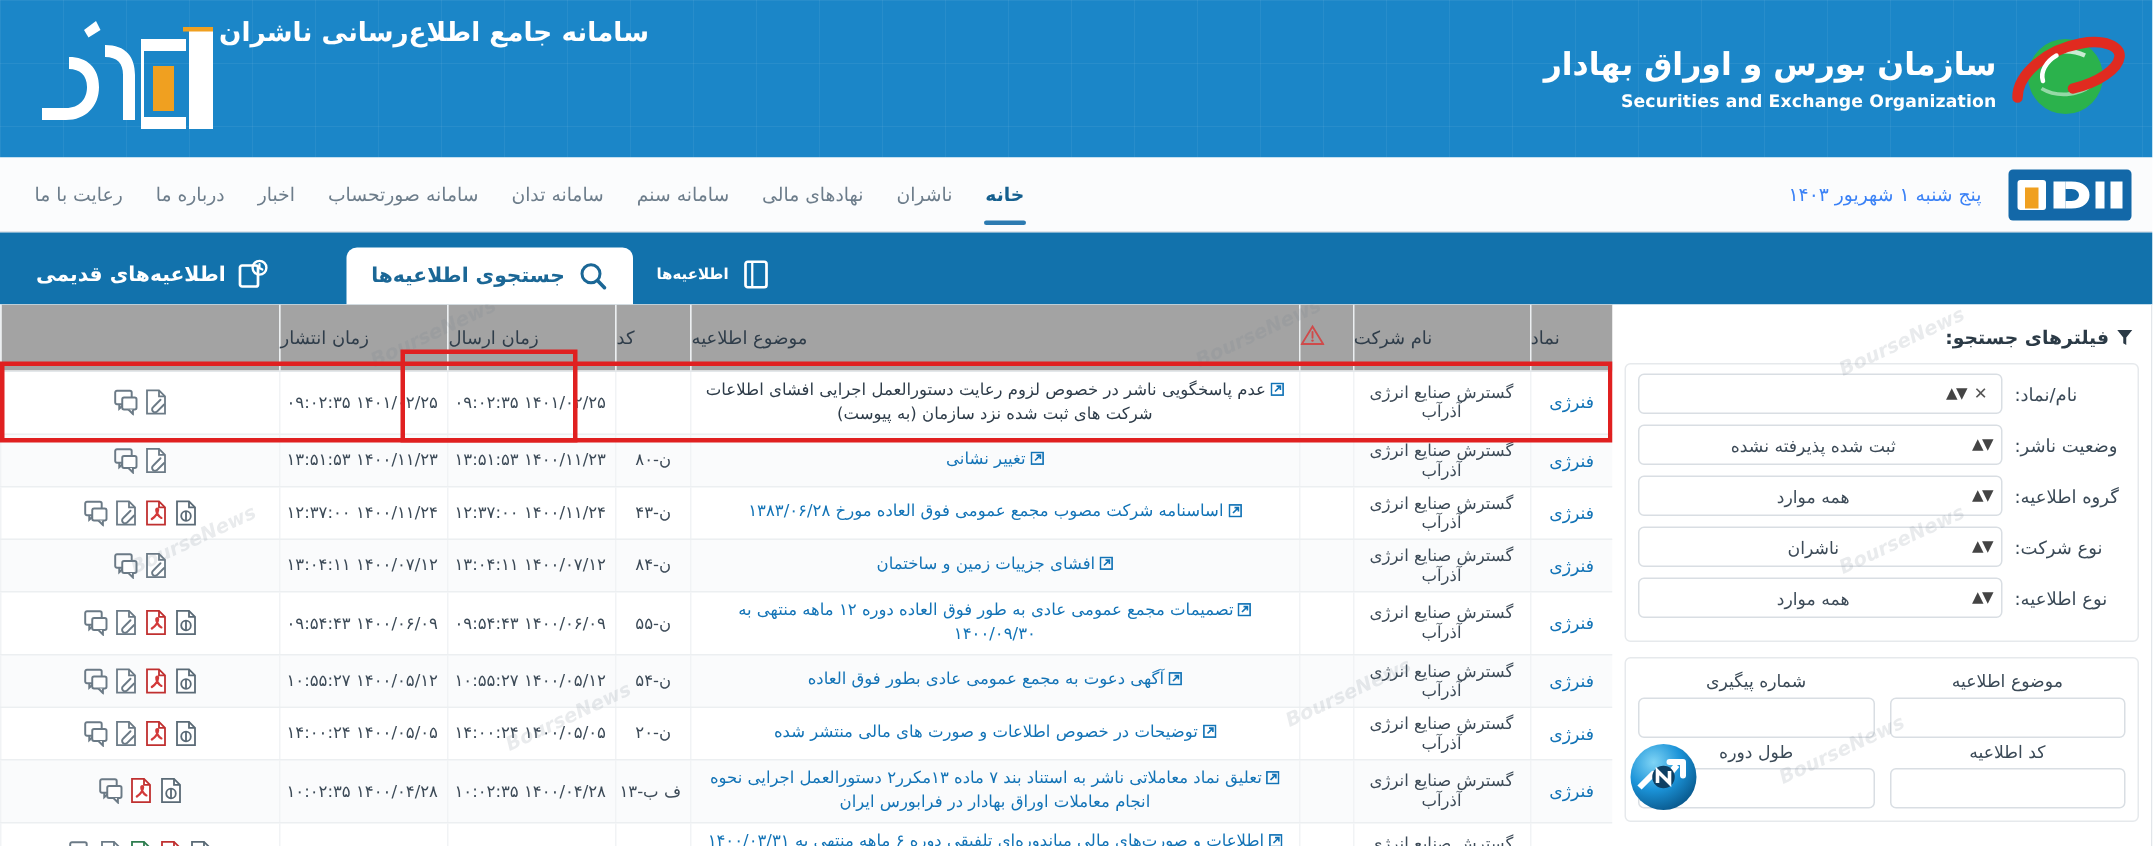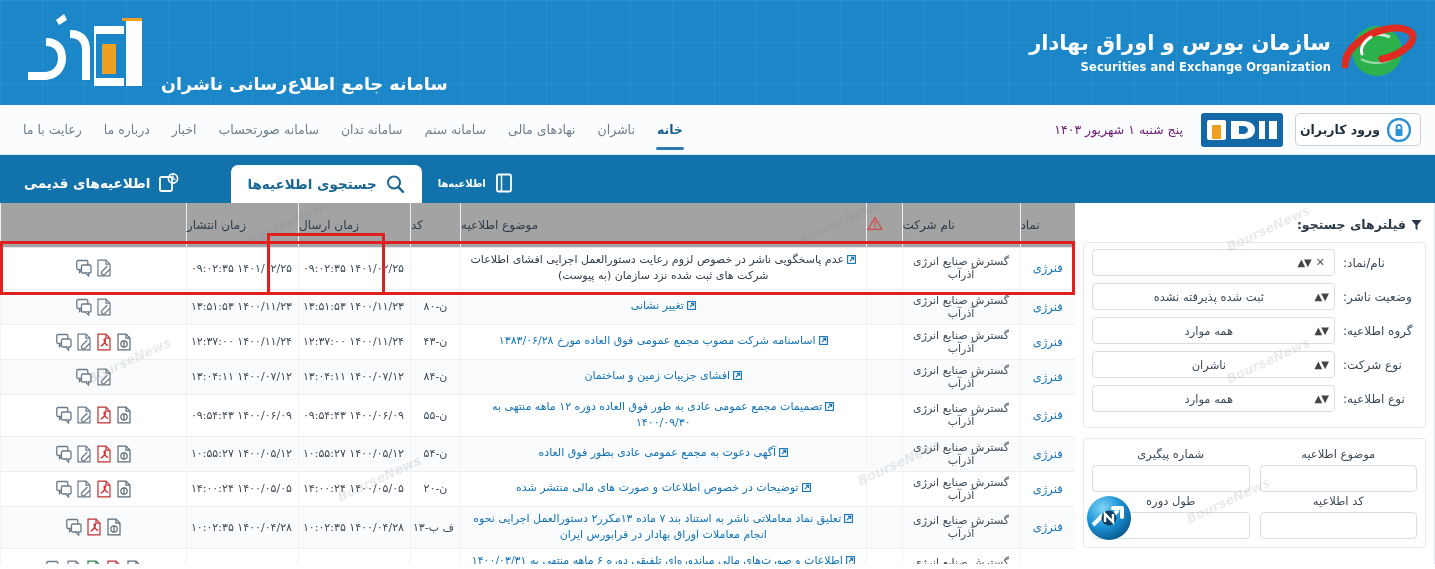--- a/index.html
+++ b/index.html
@@ -26,21 +26,21 @@
     justify-content: space-between;
     padding: 0 18px 0 10px;
     overflow: hidden;
   }
   .seo-block { display: flex; align-items: center; gap: 10px; direction: rtl; }
   .seo-logo { width: 76px; height: 68px; flex: none; }
   .seo-text { color: #fff; line-height: 1.25; margin-left: 40px; }
   .seo-fa { font-size: 21px; font-weight: bold; letter-spacing: .3px; }
   .seo-en { font-size: 11.5px; font-weight: bold; margin-top: 4px; letter-spacing: .1px; }
 
-  .codal-block { display: flex; align-items: flex-end; gap: 19px; }
+  .codal-block { display: flex; align-items: flex-start; gap: 4px; }
   .codal-sub { color: #fff; font-size: 17.5px; font-weight: bold; }
   .codal-logo { width: 132px; height: 82px; flex: none; }
 
   
   .navbar {
     height: 50px;
     background: #fbfcfd;
     border-bottom: 1px solid #dfe4e9;
     display: flex;
     align-items: center;
@@ -62,21 +62,21 @@
     height: 33px;
   }
   .lock-icon { width: 24px; height: 24px; flex: none; }
   .codal-badge {
     width: 82px; height: 34px;
     background: #1368a8;
     border-radius: 3px;
     display: flex; align-items: center; justify-content: center;
     gap: 3px;
   }
-  .nav-date { font-size: 12.5px; color: #701a75; margin-right: 6px; }
+  .nav-date { font-size: 12.5px; color: #3b82f6; margin-right: 6px; }
 
   .nav-menu { display: flex; align-items: center; gap: 0; height: 100%; }
   .nav-item {
     font-size: 12.5px;
     color: #6d7d8b;
     padding: 0 11px;
     height: 100%;
     display: flex; align-items: center;
     cursor: pointer;
     position: relative;
@@ -295,30 +295,20 @@
         <path d="M36 26c12 0 20 7 20 20 0 13-9 22-22 22H18v-8h16c9 0 14-6 14-14 0-8-5-12-12-12z" fill="#ffffff"></path>
         <path d="M46 8l8-6 3 6-8 5z" fill="#ffffff"></path>
         <path d="M112 6h22v3h-22z" fill="#f0a020"></path>
       </svg>
     </span>
   </div>
 </div>
 
 <div class="navbar">
   <div class="nav-left">
-    <div class="login-btn">
-      <span class="lock-icon">
-        <svg viewBox="0 0 24 24" width="24" height="24" aria-hidden="true">
-          <circle cx="12" cy="12" r="11" fill="none" stroke="#2e93d4" stroke-width="2.4"></circle>
-          <rect x="8.5" y="11" width="7" height="7" rx="1.2" fill="#2e93d4"></rect>
-          <path d="M9.6 11V9.2a2.4 2.4 0 0 1 4.8 0V11" fill="none" stroke="#2e93d4" stroke-width="1.8"></path>
-        </svg>
-      </span>
-      <span>ورود کاربران</span>
-    </div>
     <div class="codal-badge">
       <svg viewBox="0 0 82 34" width="82" height="34" aria-hidden="true">
         <rect x="6" y="7" width="19" height="20" rx="2" fill="#ffffff"></rect>
         <rect x="11" y="12" width="9" height="14" fill="#f0a020"></rect>
         <path d="M30 8h8v18h-8z" fill="#ffffff"></path>
         <path d="M42 8c8 0 12 4 12 9s-4 9-12 9h-4v-5h4c3 0 5-2 5-4s-2-4-5-4h-4V8z" fill="#ffffff"></path>
         <path d="M58 8h6v18h-6z" fill="#ffffff"></path>
         <path d="M68 8h8v18h-8z" fill="#ffffff"></path>
       </svg>
     </div>

